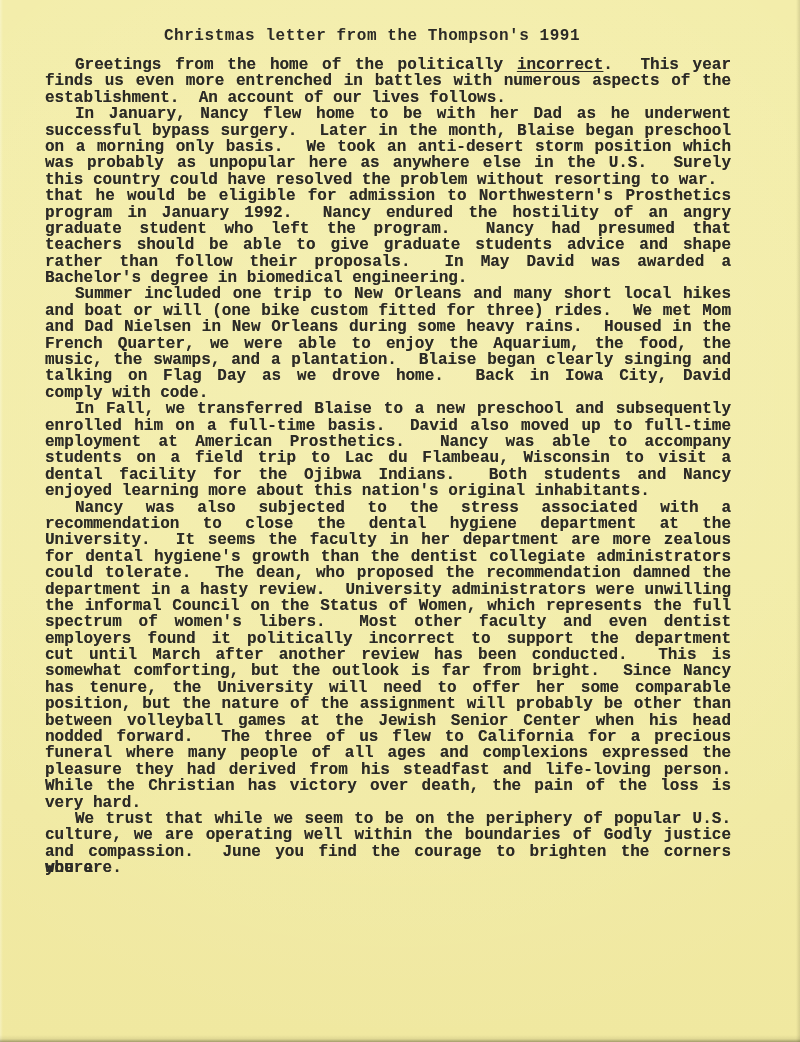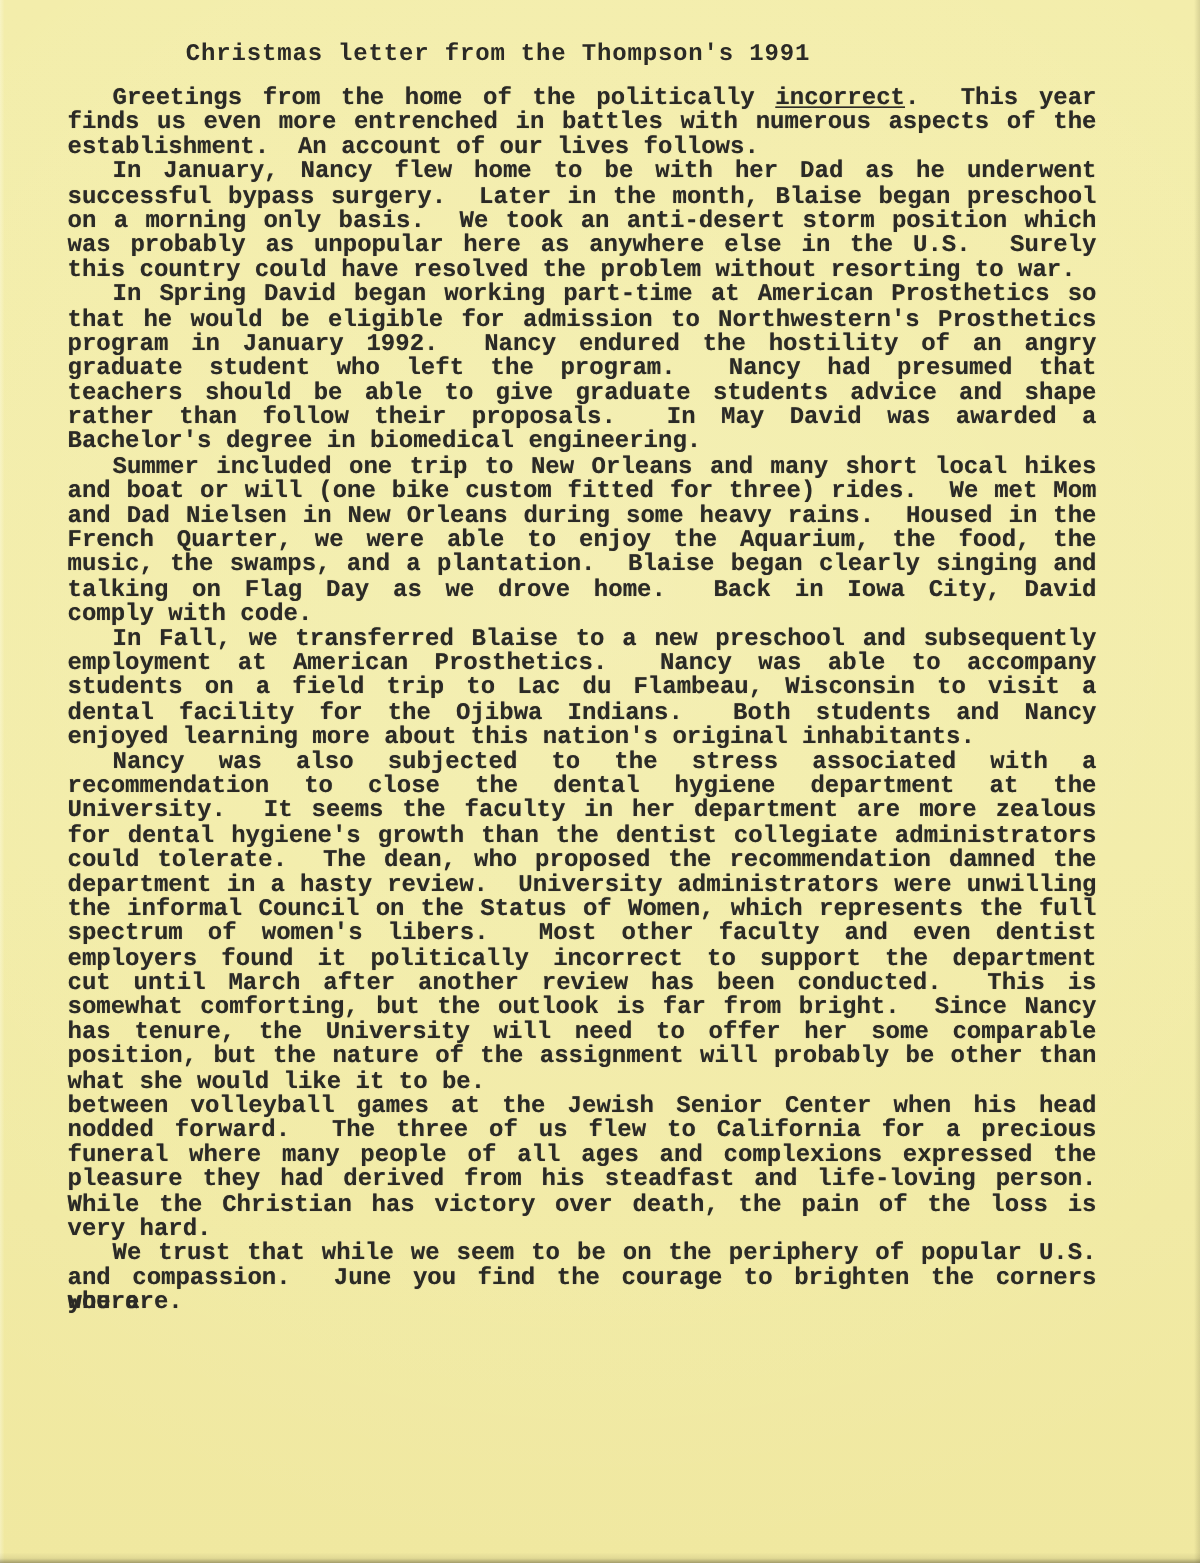--- a/index.html
+++ b/index.html
@@ -26,20 +26,21 @@
   .page-title {
     position: absolute;
     top: 27px;
     left: 0;
     width: 664px;
     text-align: center;
     font-size: 16px;
     line-height: 18px;
     letter-spacing: 0.55px;
     white-space: pre;
+    padding-left: 40px;
   }
   .letter-body {
     position: absolute;
     left: 45px;
     top: 57px;
     width: 686px;
   }
   .paragraph {
     margin: 0;
   }
@@ -100,70 +101,70 @@
         <div class="line last">establishment.  An account of our lives follows.</div>
       </div>
       <div class="paragraph">
         <div class="line first">In January, Nancy flew home to be with her Dad as he underwent</div>
         <div class="line">successful bypass surgery.  Later in the month, Blaise began preschool</div>
         <div class="line">on a morning only basis.  We took an anti-desert storm position which</div>
         <div class="line">was probably as unpopular here as anywhere else in the U.S.  Surely</div>
         <div class="line last">this country could have resolved the problem without resorting to war.</div>
       </div>
       <div class="paragraph">
-        <div class="line first">In Spring David began working part-time at American Prosthetics so</div>
         <div class="line">that he would be eligible for admission to Northwestern's Prosthetics</div>
         <div class="line">program in January 1992.  Nancy endured the hostility of an angry</div>
         <div class="line">graduate student who left the program.  Nancy had presumed that</div>
         <div class="line">teachers should be able to give graduate students advice and shape</div>
         <div class="line">rather than follow their proposals.  In May David was awarded a</div>
         <div class="line last">Bachelor's degree in biomedical engineering.</div>
       </div>
       <div class="paragraph">
         <div class="line first">Summer included one trip to New Orleans and many short local hikes</div>
         <div class="line">and boat or will (one bike custom fitted for three) rides.  We met Mom</div>
         <div class="line">and Dad Nielsen in New Orleans during some heavy rains.  Housed in the</div>
         <div class="line">French Quarter, we were able to enjoy the Aquarium, the food, the</div>
         <div class="line">music, the swamps, and a plantation.  Blaise began clearly singing and</div>
         <div class="line">talking on Flag Day as we drove home.  Back in Iowa City, David</div>
         <div class="line last">comply with code.</div>
       </div>
       <div class="paragraph">
         <div class="line first">In Fall, we transferred Blaise to a new preschool and subsequently</div>
+        <div class="line">enrolled him on a full-time basis.  David also moved up to full-time</div>
         <div class="line">employment at American Prosthetics.  Nancy was able to accompany</div>
         <div class="line">students on a field trip to Lac du Flambeau, Wisconsin to visit a</div>
         <div class="line">dental facility for the Ojibwa Indians.  Both students and Nancy</div>
         <div class="line last">enjoyed learning more about this nation's original inhabitants.</div>
       </div>
       <div class="paragraph">
         <div class="line first">Nancy was also subjected to the stress associated with a</div>
         <div class="line">recommendation to close the dental hygiene department at the</div>
         <div class="line">University.  It seems the faculty in her department are more zealous</div>
         <div class="line">for dental hygiene's growth than the dentist collegiate administrators</div>
         <div class="line">could tolerate.  The dean, who proposed the recommendation damned the</div>
         <div class="line">department in a hasty review.  University administrators were unwilling</div>
         <div class="line">the informal Council on the Status of Women, which represents the full</div>
         <div class="line">spectrum of women's libers.  Most other faculty and even dentist</div>
         <div class="line">employers found it politically incorrect to support the department</div>
         <div class="line">cut until March after another review has been conducted.  This is</div>
         <div class="line">somewhat comforting, but the outlook is far from bright.  Since Nancy</div>
         <div class="line">has tenure, the University will need to offer her some comparable</div>
         <div class="line">position, but the nature of the assignment will probably be other than</div>
-        <div class="line last">what she would like it to be.</div>
       </div>
       <div class="paragraph">
         <div class="line">between volleyball games at the Jewish Senior Center when his head</div>
         <div class="line">nodded forward.  The three of us flew to California for a precious</div>
         <div class="line">funeral where many people of all ages and complexions expressed the</div>
         <div class="line">pleasure they had derived from his steadfast and life-loving person.</div>
         <div class="line">While the Christian has victory over death, the pain of the loss is</div>
         <div class="line last">very hard.</div>
       </div>
       <div class="paragraph">
         <div class="line first">We trust that while we seem to be on the periphery of popular U.S.</div>
+        <div class="line">culture, we are operating well within the boundaries of Godly justice</div>
         <div class="line">and compassion.  June you find the courage to brighten the corners where</div>
         <div class="line last">you are.</div>
       </div>
     </div>
 
   <div class="edge-light-left"></div>
   <div class="edge-shadow-right"></div>
   <div class="edge-shadow-bottom"></div>
 </div>
 

